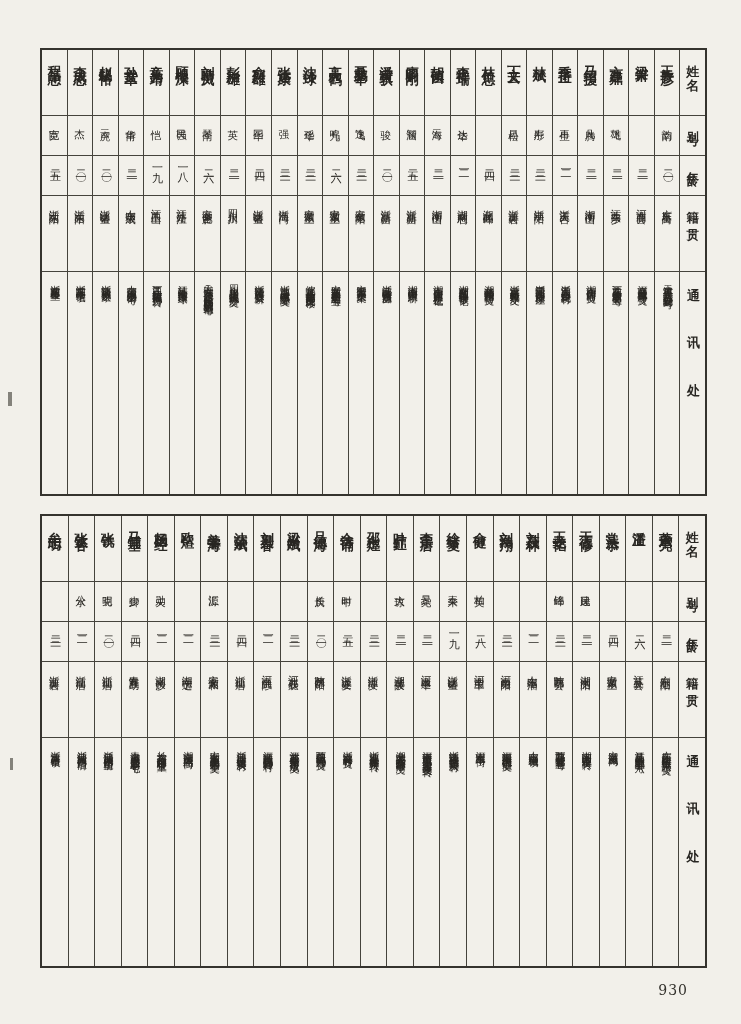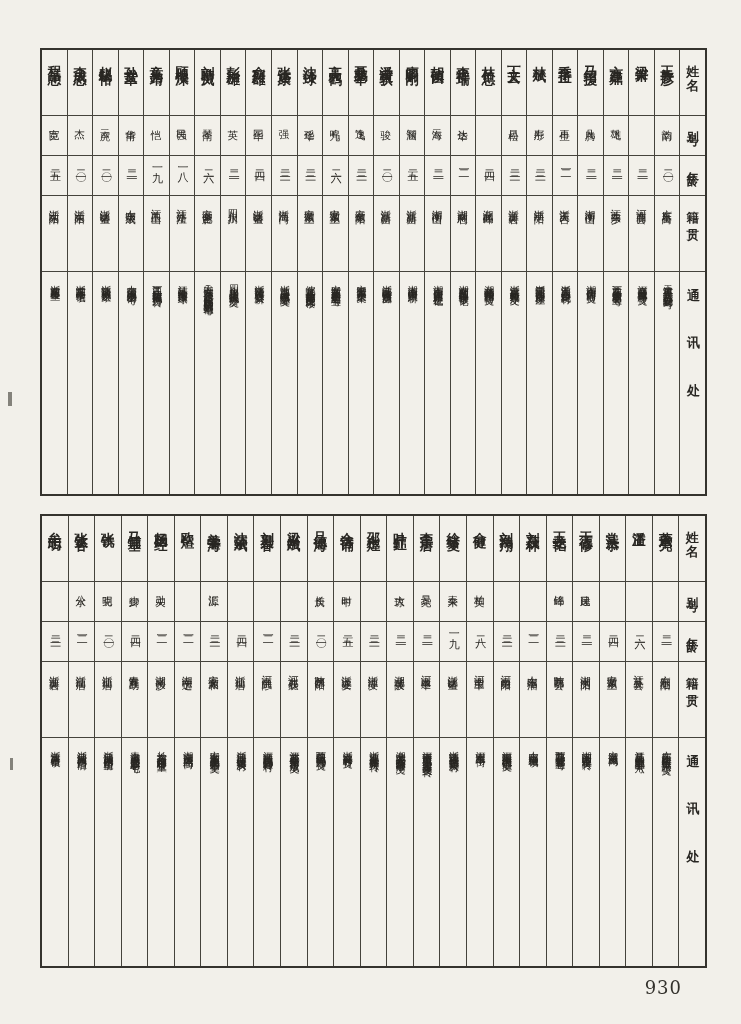--- a/index.html
+++ b/index.html
@@ -37,22 +37,22 @@
   .cell-age .v{font-size:11px;letter-spacing:2px;line-height:12px;}
   .cell-native .v{font-size:10.5px;letter-spacing:1.5px;line-height:12px;max-height:68px;}
   .cell-addr .v{font-size:10px;letter-spacing:1px;line-height:12.5px;max-height:206px;}
   .header-col .v{font-weight:bold;}
   .header-col .cell-name .v{font-size:13px;letter-spacing:13px;}
   .header-col .cell-alias .v{font-size:12px;letter-spacing:5px;}
   .header-col .cell-age .v{font-size:12px;letter-spacing:4px;}
   .header-col .cell-native .v{font-size:12.5px;letter-spacing:17px;}
   .header-col .cell-addr .v{font-size:13px;letter-spacing:48px;max-height:none;}
   .page-number{
-    position:absolute;right:59px;bottom:26px;
-    font-family:"DejaVu Serif",serif;font-size:18px;color:#33312c;letter-spacing:1px;
+    position:absolute;right:53px;bottom:26px;
+    font-family:"DejaVu Serif",serif;font-size:14px;color:#33312c;letter-spacing:1px;
   }
   .artifact{position:absolute;background:#55534c;opacity:.7;}
   .artifact-1{left:8px;top:392px;width:4px;height:14px;}
   .artifact-2{left:10px;top:758px;width:3px;height:12px;}
 </style>
 </head>
 <body>
 
 <div class="page">
   <div class="artifact artifact-1"></div>

